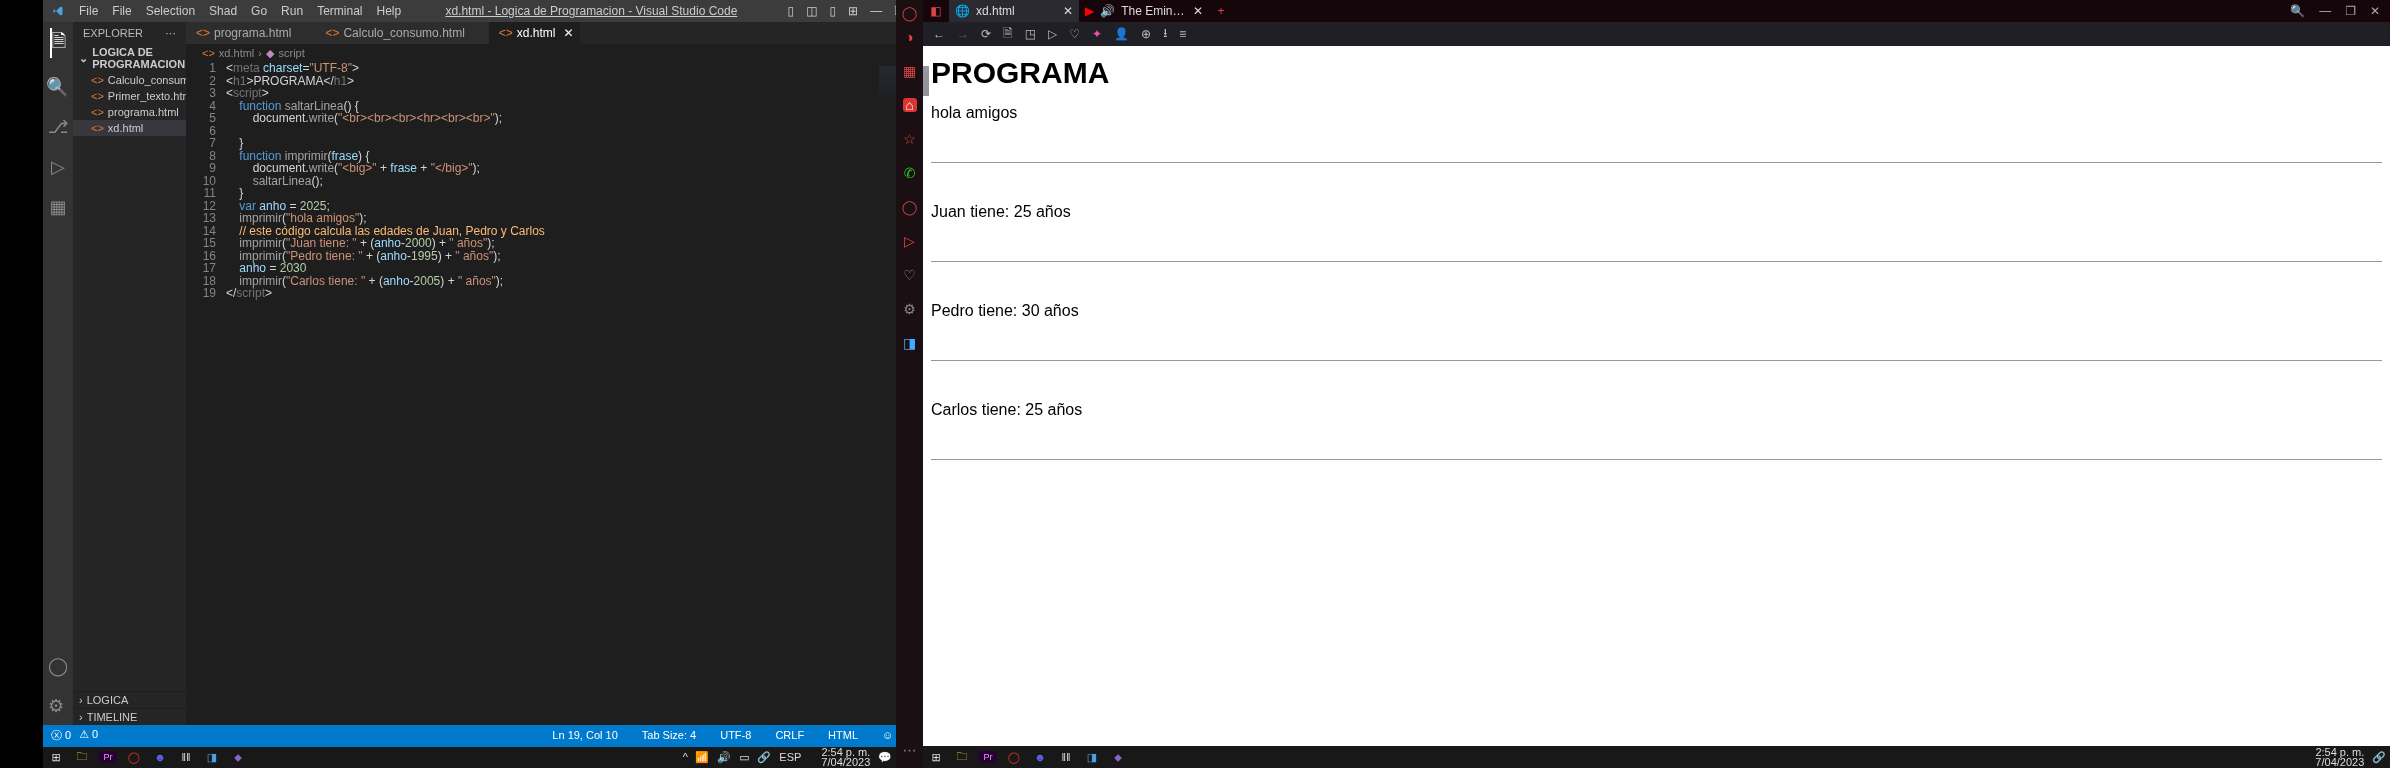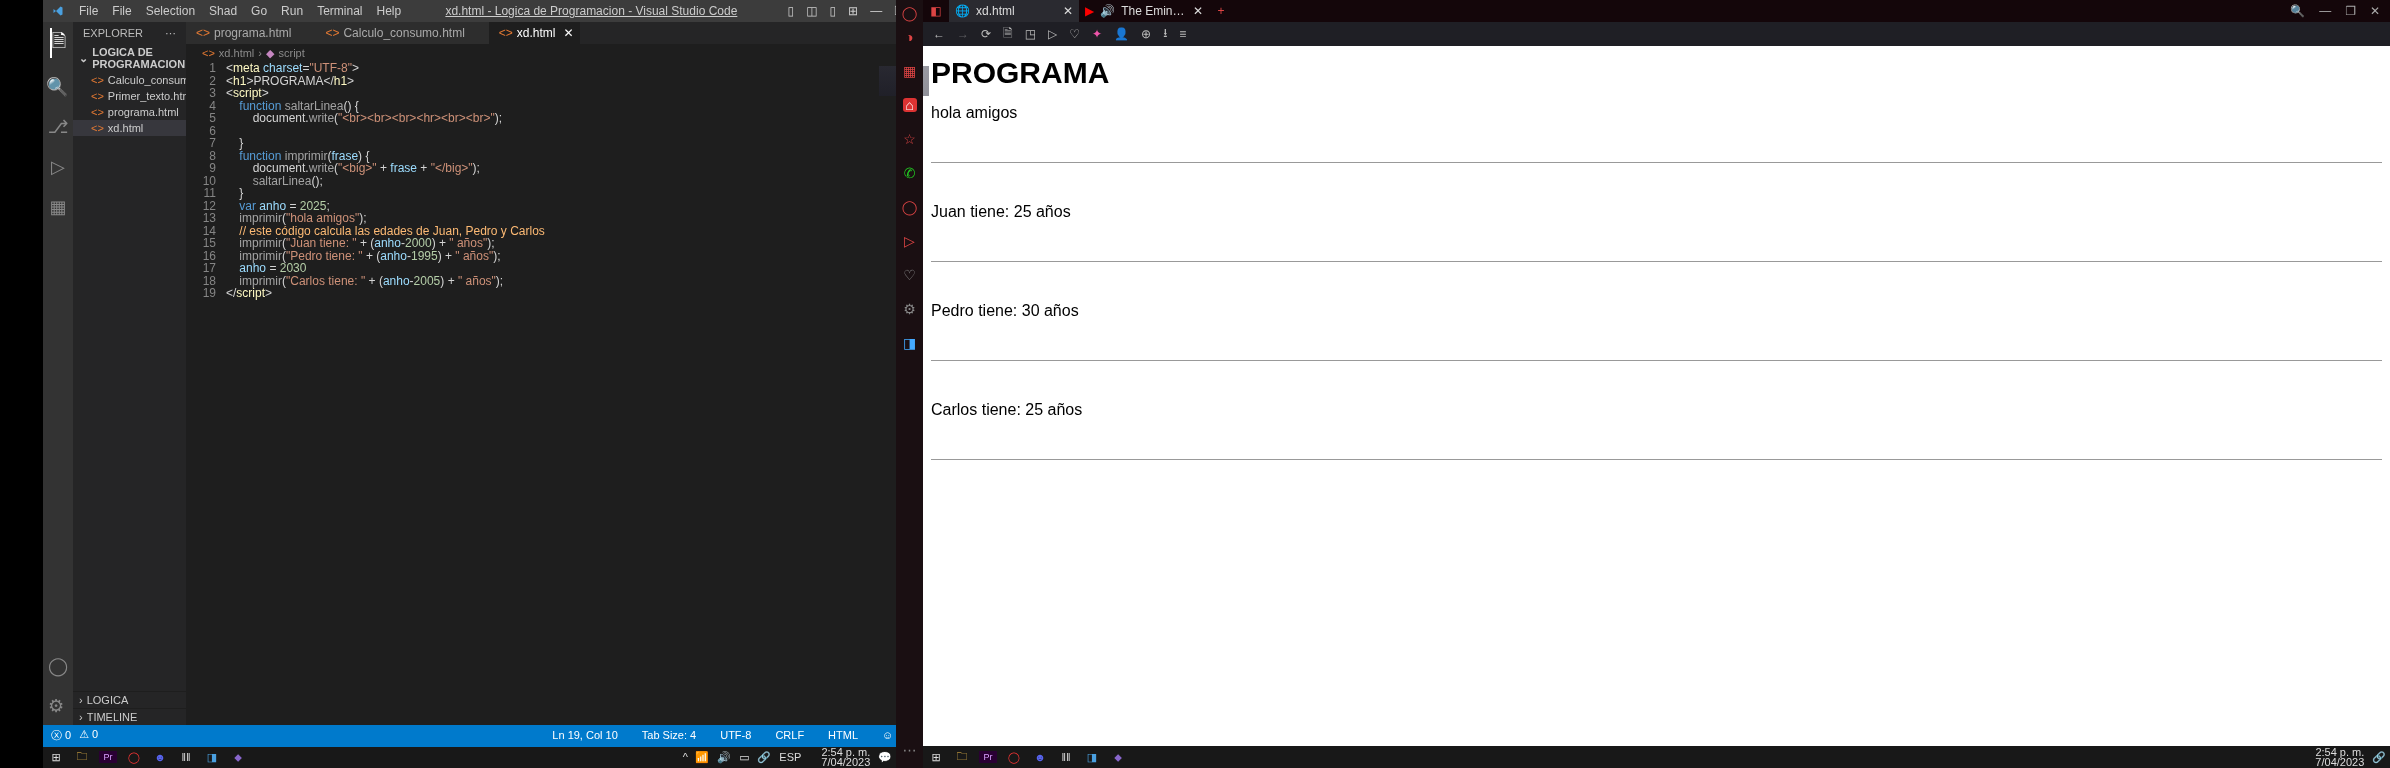--- a/index.html
+++ b/index.html
@@ -28,21 +28,21 @@
 .tabs { height: 22px; background: #252526; display: flex; align-items: stretch; font-size: 12px; }
 .tab { padding: 0 24px 0 10px; display: flex; align-items: center; gap: 4px; background: #2d2d2d; color: #aaa; position: relative; }
 .tab.active { background: #1e1e1e; color: #fff; }
 .tab .close { position: absolute; right: 6px; }
 .tabs .right { margin-left: auto; display: flex; align-items: center; gap: 10px; padding: 0 8px; color: #aaa; }
 .breadcrumb { height: 18px; font-size: 11px; color: #8a8a8a; padding: 0 16px; display: flex; align-items: center; gap: 4px; }
 .code { flex: 1; display: flex; font-family: Consolas, monospace; font-size: 12px; line-height: 12.5px; position: relative; }
 .gutter { width: 40px; text-align: right; color: #858585; padding-right: 10px; }
 .codelines { flex: 1; white-space: pre; color: #d4d4d4; }
 .minimap { position: absolute; right: 10px; top: 4px; width: 50px; height: 30px; background: linear-gradient(#334,#223); opacity: .5; }
-.tk-tag { color: #fef9c3; } .tk-attr { color: #9cdcfe; } .tk-str { color: #ce9178; } .tk-kw { color: #569cd6; } .tk-fn { color: #a3a3a3; } .tk-num { color: #b5cea8; } .tk-cm { color: #fdba74; } .tk-var { color: #9cdcfe; } .tk-txt { color: #d4d4d4; }
+.tk-tag { color: #737373; } .tk-attr { color: #9cdcfe; } .tk-str { color: #ce9178; } .tk-kw { color: #569cd6; } .tk-fn { color: #a3a3a3; } .tk-num { color: #b5cea8; } .tk-cm { color: #fdba74; } .tk-var { color: #9cdcfe; } .tk-txt { color: #d4d4d4; }
 .statusbar { height: 22px; background: #007acc; color: #fff; display: flex; align-items: center; font-size: 11px; padding: 0 8px; }
 .statusbar .left { display: flex; gap: 8px; }
 .statusbar .right { margin-left: auto; display: flex; gap: 24px; }
 
 
 .opera-side { width: 27px; background: #1a0f12; display: flex; flex-direction: column; align-items: center; padding-top: 30px; gap: 20px; color: #d44; font-size: 14px; position: relative; }
 .opera-side .dot { width: 14px; height: 14px; border-radius: 3px; display: flex; align-items: center; justify-content: center; }
 .opera-side .more { margin-top: auto; padding-bottom: 10px; color: #888; }
 
 

